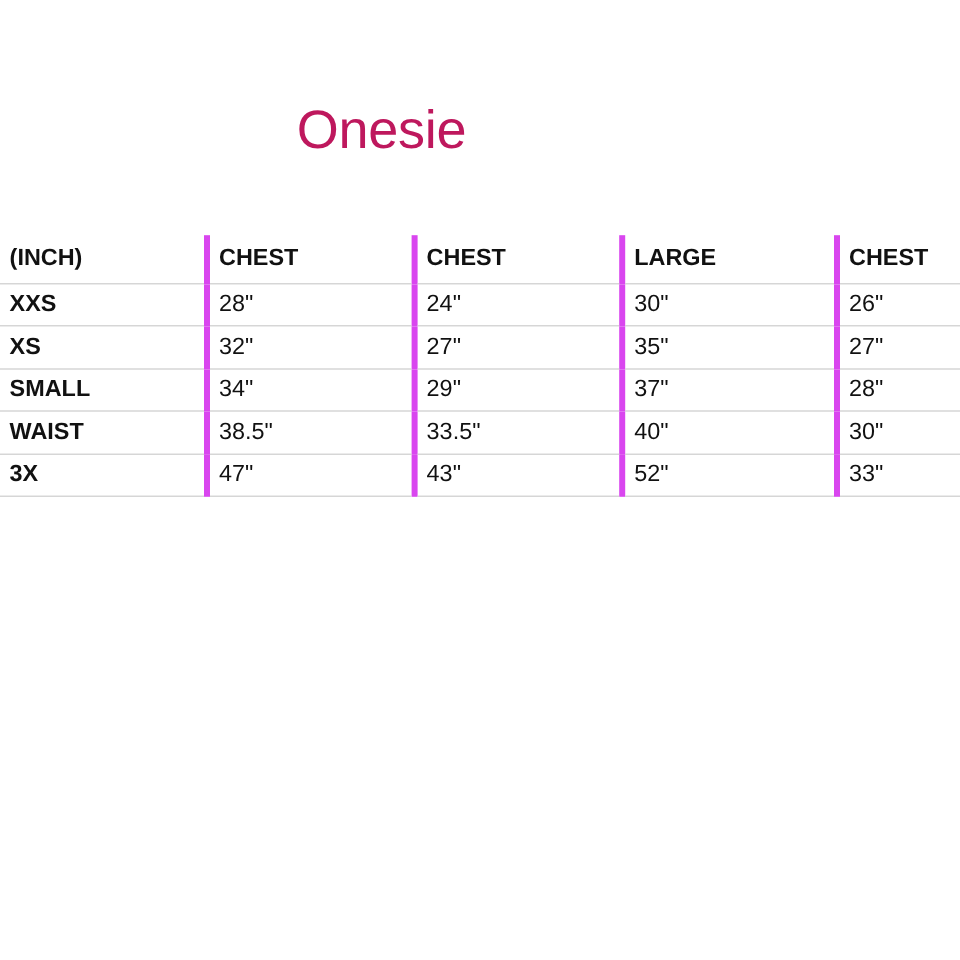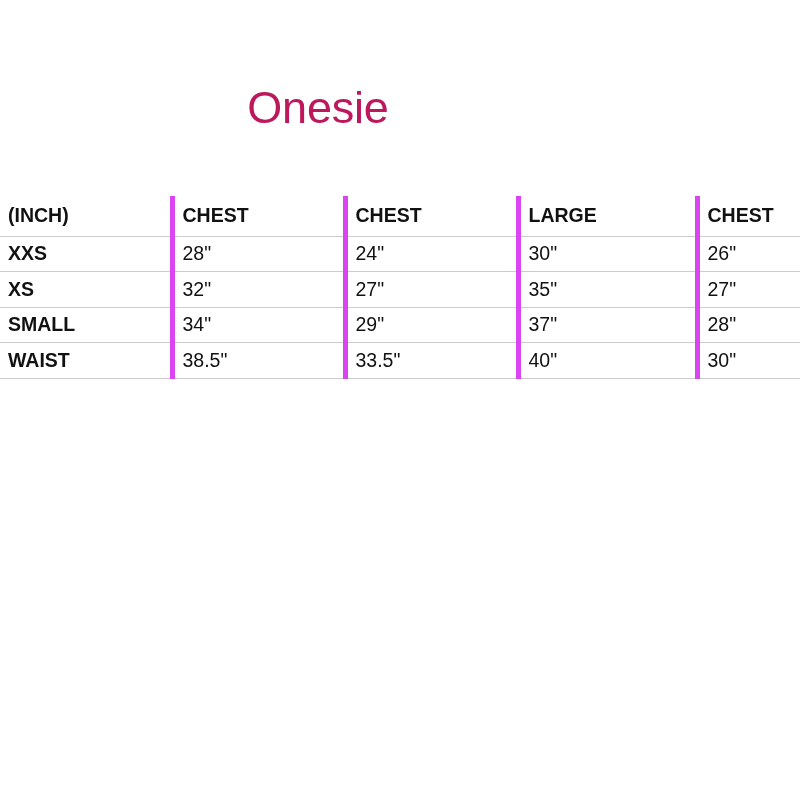--- a/index.html
+++ b/index.html
@@ -120,14 +120,21 @@
         <td class="val">37"</td>
         <td class="val">28"</td>
       </tr>
       <tr>
         <td class="rowhead">WAIST</td>
         <td class="val">38.5"</td>
         <td class="val">33.5"</td>
         <td class="val">40"</td>
         <td class="val">30"</td>
       </tr>
+      <tr>
+        <td class="rowhead">3X</td>
+        <td class="val">47"</td>
+        <td class="val">43"</td>
+        <td class="val">52"</td>
+        <td class="val">33"</td>
+      </tr>
     </tbody>
 </table>
 
 </body></html>

